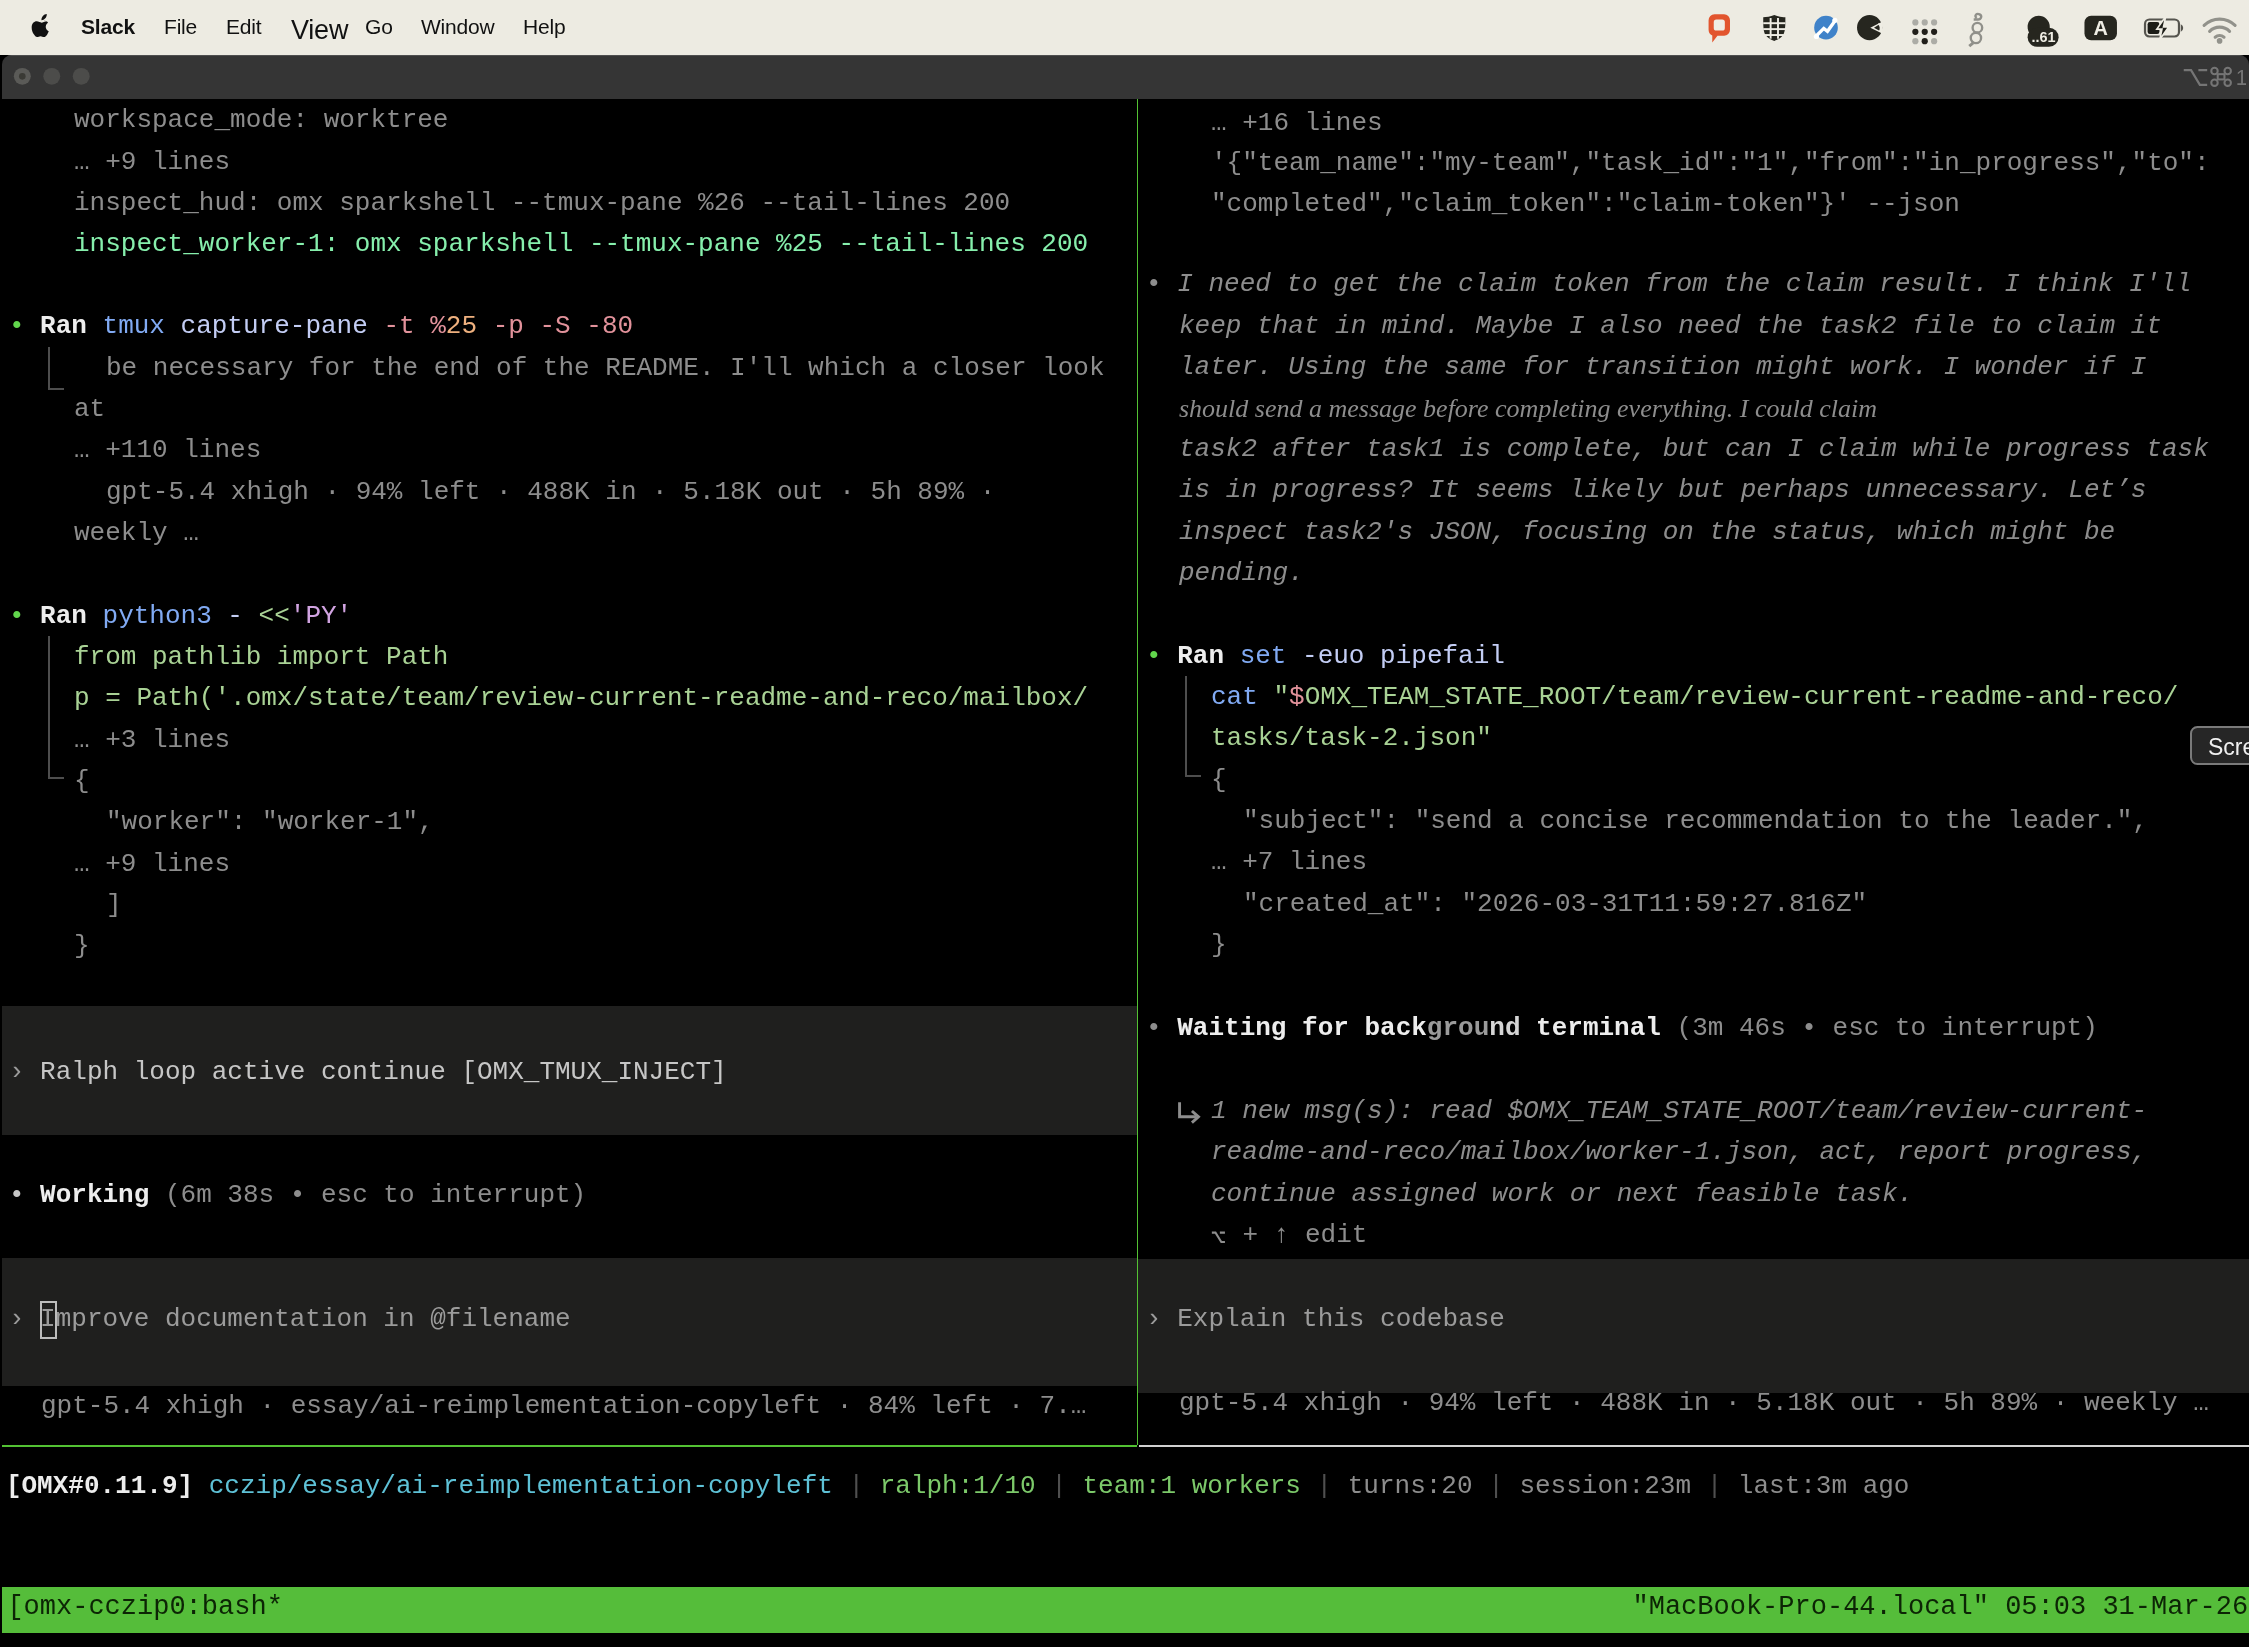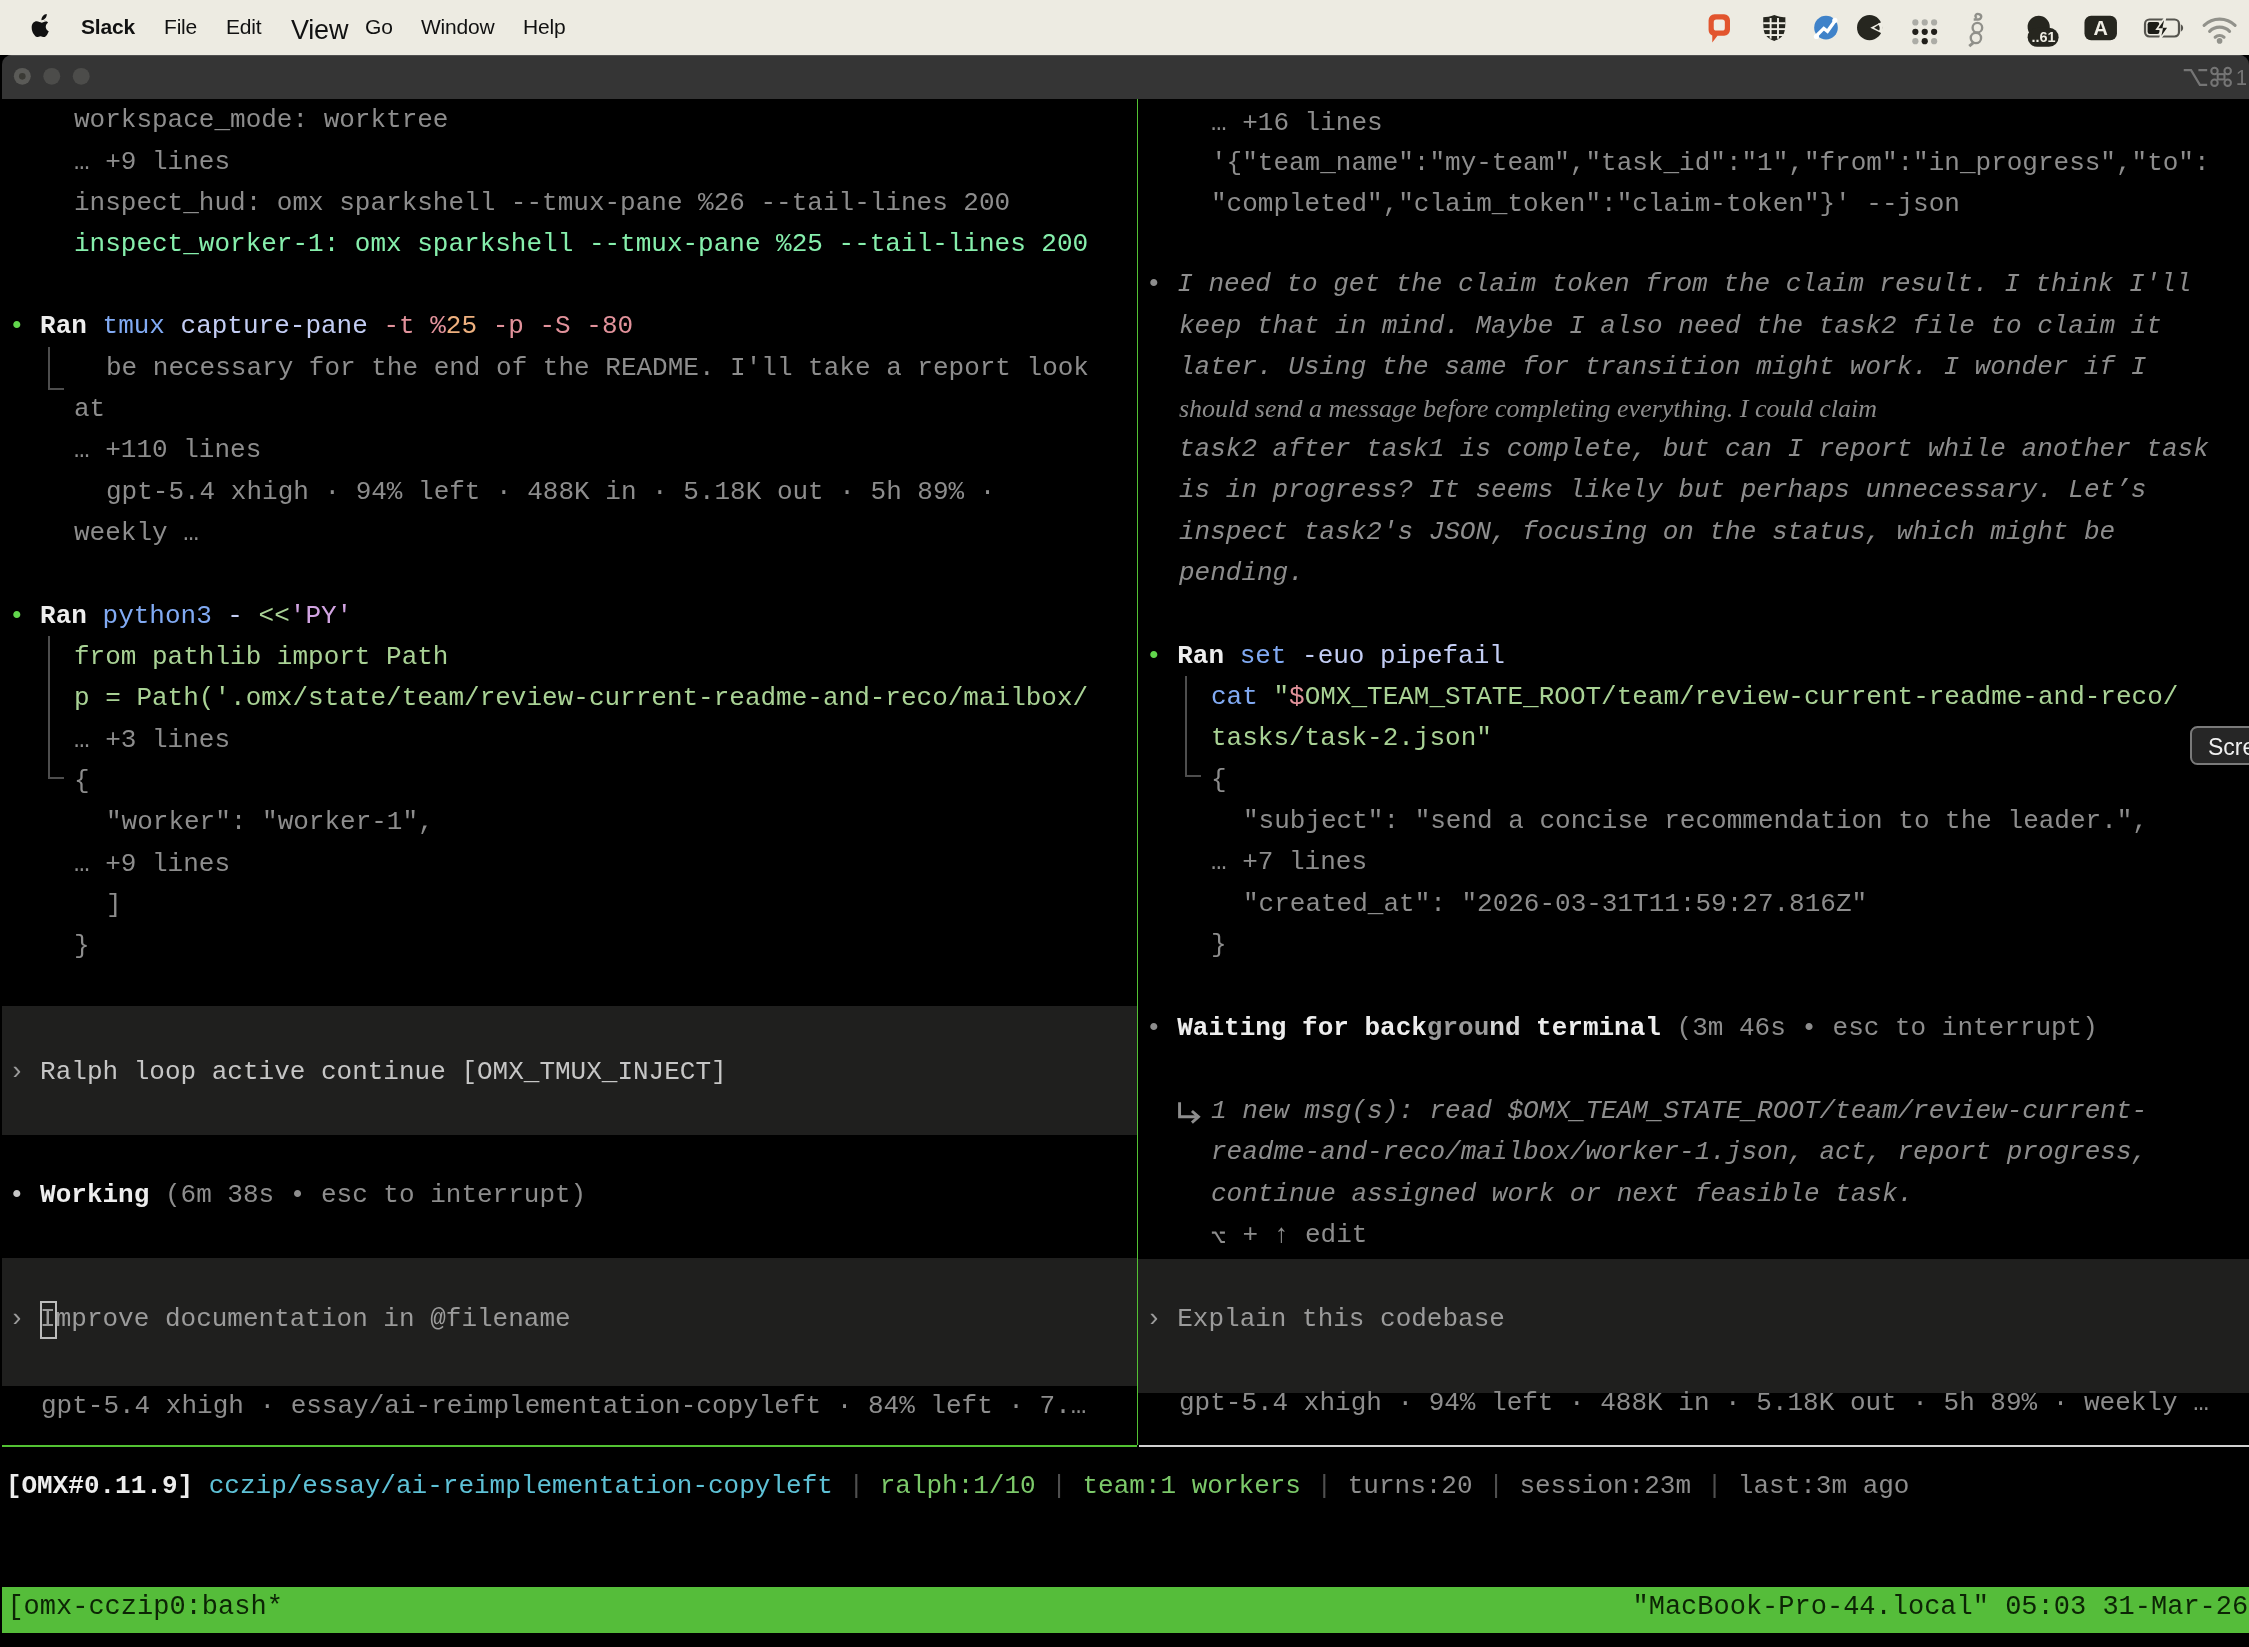--- a/index.html
+++ b/index.html
@@ -150,21 +150,21 @@
 
 <div class="abs" style="left:40px;top:1301px;width:17px;height:38px;border:2.2px solid #bdbdbd;z-index:6;"></div>
 
 <div class="abs" style="left:2190px;top:726px;width:89px;height:39px;background:#262626;border:2.2px solid #7a7a7a;border-radius:7.4px;z-index:7;"></div>
 <div class="abs sans" style="left:2208px;top:734px;font-size:23px;color:#f0f0f0;z-index:8;">Scre</div>
 <div class="t" style="left:74px;top:100px;"><span style="color:#8d8d8d;">workspace_mode: worktree</span></div>
 <div class="t" style="left:74px;top:142px;"><span style="color:#8d8d8d;">… +9 lines</span></div>
 <div class="t" style="left:74px;top:183px;"><span style="color:#8d8d8d;">inspect_hud: omx sparkshell --tmux-pane %26 --tail-lines 200</span></div>
 <div class="t" style="left:74px;top:224px;"><span style="color:#86efac;text-align:right;">inspect_worker-1: omx sparkshell --tmux-pane %25 --tail-lines 200</span></div>
 <div class="t" style="left:8.9px;top:306px;"><span style="color:#61d64c;">•</span><span style="color:#8d8d8d;"> </span><span style="color:#ededed;font-weight:bold;">Ran</span> <span style="color:#81aaf3;">tmux</span><span style="color:#c3cdf4;"> capture-pane </span><span style="color:#e2929b;">-t</span> <span style="color:#e2929b;">%</span><span style="color:#eeb07e;">25</span> <span style="color:#e2929b;">-p</span> <span style="color:#e2929b;">-S</span> <span style="color:#e2929b;">-80</span></div>
-<div class="t" style="left:106px;top:348px;"><span style="color:#8d8d8d;">be necessary for the end of the README. I'll take a report look</span></div>
+<div class="t" style="left:106px;top:348px;"><span style="color:#8d8d8d;">be necessary for the end of the README. I'll which a closer look</span></div>
 <div class="t" style="left:74px;top:389px;"><span style="color:#8d8d8d;">at</span></div>
 <div class="t" style="left:74px;top:430px;"><span style="color:#8d8d8d;">… +110 lines</span></div>
 <div class="t" style="left:106px;top:472px;"><span style="color:#8d8d8d;">gpt-5.4 xhigh · 94% left · 488K in · 5.18K out · 5h 89% ·</span></div>
 <div class="t" style="left:74px;top:513px;"><span style="color:#8d8d8d;">weekly …</span></div>
 <div class="t" style="left:8.9px;top:596px;"><span style="color:#61d64c;">•</span> <span style="color:#ededed;font-weight:bold;">Ran</span> <span style="color:#81aaf3;">python3</span> <span style="color:#c3cdf4;">-</span> <span style="color:#a9d295;">&lt;&lt;</span><span style="color:#d2a4e2;">'PY'</span></div>
 <div class="t" style="left:74px;top:637px;"><span style="color:#a9d295;">from pathlib import Path</span></div>
 <div class="t" style="left:74px;top:678px;"><span style="color:#a9d295;">p = Path('.omx/state/team/review-current-readme-and-reco/mailbox/</span></div>
 <div class="t" style="left:74px;top:720px;"><span style="color:#8d8d8d;">… +3 lines</span></div>
 <div class="t" style="left:74px;top:761px;"><span style="color:#8d8d8d;">{</span></div>
 <div class="t" style="left:106px;top:802px;"><span style="color:#8d8d8d;">"worker": "worker-1",</span></div>
@@ -175,21 +175,21 @@
 <div class="t" style="left:8.9px;top:1175px;"><span style="color:#c6c6c6;">•</span> <span style="color:#ededed;font-weight:bold;">Working</span> <span style="color:#8d8d8d;">(6m 38s • esc to interrupt)</span></div>
 <div class="t" style="left:8.9px;top:1299px;"><span style="color:#9b9b9b;">›</span> <span style="color:#9b9b9b;">Improve documentation in @filename</span></div>
 <div class="t" style="left:41px;top:1386px;"><span style="color:#8d8d8d;">gpt-5.4 xhigh · essay/ai-reimplementation-copyleft · 84% left · 7.…</span></div>
 <div class="t" style="left:1211px;top:103px;"><span style="color:#8d8d8d;">… +16 lines</span></div>
 <div class="t" style="left:1211px;top:143px;"><span style="color:#8d8d8d;">'{"team_name":"my-team","task_id":"1","from":"in_progress","to":</span></div>
 <div class="t" style="left:1211px;top:184px;"><span style="color:#8d8d8d;">"completed","claim_token":"claim-token"}' --json</span></div>
 <div class="t" style="left:1146px;top:264px;"><span style="color:#8d8d8d;">•</span> <span style="color:#8d8d8d;font-style:italic;">I need to get the claim token from the claim result. I think I'll</span></div>
 <div class="t" style="left:1179px;top:306px;"><span style="color:#8d8d8d;font-style:italic;">keep that in mind. Maybe I also need the task2 file to claim it</span></div>
 <div class="t" style="left:1179px;top:347px;"><span style="color:#8d8d8d;font-style:italic;">later. Using the same for transition might work. I wonder if I</span></div>
 <div class="t" style="left:1179px;top:388px;"><span style="color:#8d8d8d;font-style:italic;font-family:Liberation Serif, serif;">should send a message before completing everything. I could claim</span></div>
-<div class="t" style="left:1179px;top:429px;"><span style="color:#8d8d8d;font-style:italic;">task2 after task1 is complete, but can I report while another task</span></div>
+<div class="t" style="left:1179px;top:429px;"><span style="color:#8d8d8d;font-style:italic;">task2 after task1 is complete, but can I claim while progress task</span></div>
 <div class="t" style="left:1179px;top:470px;"><span style="color:#8d8d8d;font-style:italic;">is in progress? It seems likely but perhaps unnecessary. Let’s</span></div>
 <div class="t" style="left:1179px;top:512px;"><span style="color:#8d8d8d;font-style:italic;">inspect task2's JSON, focusing on the status, which might be</span></div>
 <div class="t" style="left:1179px;top:553px;"><span style="color:#8d8d8d;font-style:italic;">pending.</span></div>
 <div class="t" style="left:1146px;top:636px;"><span style="color:#61d64c;">•</span> <span style="color:#ededed;font-weight:bold;">Ran</span> <span style="color:#81aaf3;">set</span><span style="color:#c3cdf4;"> -euo pipefail</span></div>
 <div class="t" style="left:1211px;top:677px;"><span style="color:#81aaf3;">cat</span> <span style="color:#a9d295;">"</span><span style="color:#e2929b;">$</span><span style="color:#a9d295;">OMX_TEAM_STATE_ROOT/team/review-current-readme-and-reco/</span></div>
 <div class="t" style="left:1211px;top:718px;"><span style="color:#a9d295;">tasks/task-2.json"</span></div>
 <div class="t" style="left:1211px;top:760px;"><span style="color:#8d8d8d;">{</span></div>
 <div class="t" style="left:1243px;top:801px;"><span style="color:#8d8d8d;">"subject": "send a concise recommendation to the leader.",</span></div>
 <div class="t" style="left:1211px;top:842px;"><span style="color:#8d8d8d;">… +7 lines</span></div>
 <div class="t" style="left:1243px;top:884px;"><span style="color:#8d8d8d;">"created_at": "2026-03-31T11:59:27.816Z"</span></div>

